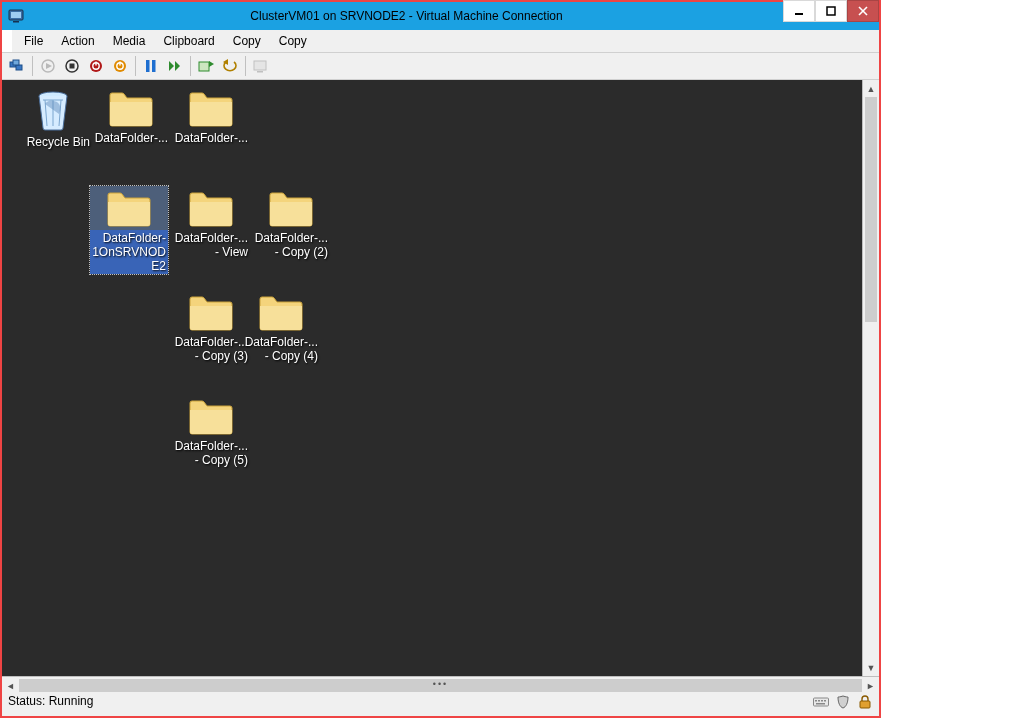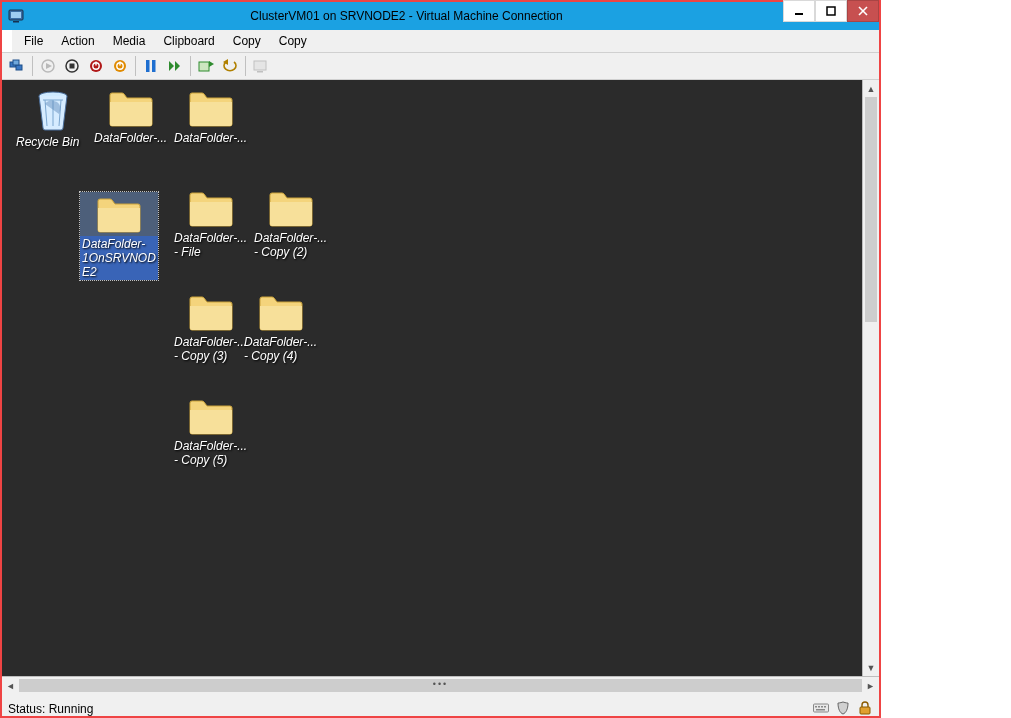--- a/index.html
+++ b/index.html
@@ -28,42 +28,42 @@
   .tool-btn.disabled { opacity: .45; }
   .tb-sep { width:1px; height:20px; background:#c0c0c0; margin:0 2px;}
 
   
   .desktop-wrap { flex: 1; display:flex; flex-direction: column; min-height: 0; }
   .desktop-scroll { flex:1; position:relative; overflow:hidden; border-bottom:1px solid #bdbdbd;}
   .desktop { position:absolute; inset:0; background: #2b2b2b; overflow:hidden; }
   .watermark { position:absolute; top:160px; left:150px; font-size:72px; color:rgba(255,255,255,0.025); font-weight:400; letter-spacing:2px; user-select:none; }
 
   
-  .icon { position:absolute; width:78px; text-align:left; color:#fff; font-size:12px;font-style:italic; }
+  .icon { position:absolute; width:78px; text-align:right; color:#fff; font-size:12px; }
   .icon.selected { background: rgba(120,160,220,.45); outline:1px dotted rgba(255,255,255,.7); }
   .icon .lbl { display:block; padding:1px 2px; line-height:14px; word-wrap:break-word; text-shadow: 1px 1px 2px #000; }
   .icon.selected .lbl { background: rgba(51,102,204,.75); }
   .icon svg, .icon .glyph { display:block; margin: 2px auto 2px auto; }
 
   
   .vscroll { position:absolute; right:0; top:0; bottom:0; width:17px; background:#f0f0f0; border-left:1px solid #bdbdbd;}
   .vscroll .arrow { height:17px; background:#f0f0f0; display:flex; align-items:center; justify-content:center; font-size:9px; color:#555;}
   .vscroll .track { position:absolute; top:17px; bottom:17px; left:0; right:0; background:#f0f0f0;}
   .vscroll .thumb { position:absolute; left:2px; right:2px; top:0; height:40%; background:#cdcdcd;}
   .vscroll .arrow.bot { position:absolute; bottom:0; left:0; right:0;}
 
   
   .hscroll { height:17px; background:#f0f0f0; display:flex; align-items:center; }
   .hscroll .arrow { width:17px; height:17px; display:flex; align-items:center; justify-content:center; font-size:9px; color:#555;}
   .hscroll .track { flex:1; height:17px; position:relative; }
   .hscroll .thumb { position:absolute; top:2px; bottom:2px; left:0; right:0; background:#cdcdcd;}
   .hscroll .grip { width:30px; text-align:center; font-size:9px; color:#555;}
 
   
-  .statusbar { height:22px; background:#f0f0f0; display:flex; align-items:flex-end; font-size:12px; padding:0 6px; gap:6px; }
+  .statusbar { height:22px; background:#f0f0f0; display:flex; align-items:flex-start; font-size:12px; padding:0 6px; gap:6px; }
   .statusbar .spacer { flex:1; }
   .st-icon { width:16px; height:16px; display:inline-flex; align-items:center; justify-content:center;}
 </style>
 </head>
 <body>
 
 <div class="window">
 
   <div class="titlebar">
     <span class="title-icon">
@@ -198,37 +198,37 @@
           </div>
           <div class="icon" style="left: 170px; top: 6px;">
             <span class="glyph">
               <svg width="48" height="40" viewBox="0 0 48 40">
                 <path d="M3 8 L3 36 Q3 38 5 38 L43 38 Q45 38 45 36 L45 12 Q45 10 43 10 L20 10 L17 6 Q16 5 15 5 L5 5 Q3 5 3 7 Z" fill="#f4d47c" stroke="#caa23a"></path>
                 <path d="M3 14 L45 14 L45 36 Q45 38 43 38 L5 38 Q3 38 3 36 Z" fill="#f7e09a"></path>
               </svg>
             </span>
             <span class="lbl">DataFolder-...</span>
           </div>
-          <div class="icon selected" style="left: 78px; top: 106px; margin-top: 6px;">
+          <div class="icon selected" style="left: 88px; top: 106px;">
             <span class="glyph">
               <svg width="48" height="40" viewBox="0 0 48 40">
                 <path d="M3 8 L3 36 Q3 38 5 38 L43 38 Q45 38 45 36 L45 12 Q45 10 43 10 L20 10 L17 6 Q16 5 15 5 L5 5 Q3 5 3 7 Z" fill="#f4d47c" stroke="#caa23a"></path>
                 <path d="M3 14 L45 14 L45 36 Q45 38 43 38 L5 38 Q3 38 3 36 Z" fill="#f7e09a"></path>
               </svg>
             </span>
             <span class="lbl">DataFolder-1OnSRVNODE2</span>
           </div>
           <div class="icon" style="left: 170px; top: 106px;">
             <span class="glyph">
               <svg width="48" height="40" viewBox="0 0 48 40">
                 <path d="M3 8 L3 36 Q3 38 5 38 L43 38 Q45 38 45 36 L45 12 Q45 10 43 10 L20 10 L17 6 Q16 5 15 5 L5 5 Q3 5 3 7 Z" fill="#f4d47c" stroke="#caa23a"></path>
                 <path d="M3 14 L45 14 L45 36 Q45 38 43 38 L5 38 Q3 38 3 36 Z" fill="#f7e09a"></path>
               </svg>
             </span>
-            <span class="lbl">DataFolder-... - File</span>
+            <span class="lbl">DataFolder-... - View</span>
           </div>
           <div class="icon" style="left: 250px; top: 106px;">
             <span class="glyph">
               <svg width="48" height="40" viewBox="0 0 48 40">
                 <path d="M3 8 L3 36 Q3 38 5 38 L43 38 Q45 38 45 36 L45 12 Q45 10 43 10 L20 10 L17 6 Q16 5 15 5 L5 5 Q3 5 3 7 Z" fill="#f4d47c" stroke="#caa23a"></path>
                 <path d="M3 14 L45 14 L45 36 Q45 38 43 38 L5 38 Q3 38 3 36 Z" fill="#f7e09a"></path>
               </svg>
             </span>
             <span class="lbl">DataFolder-... - Copy (2)</span>
           </div>

